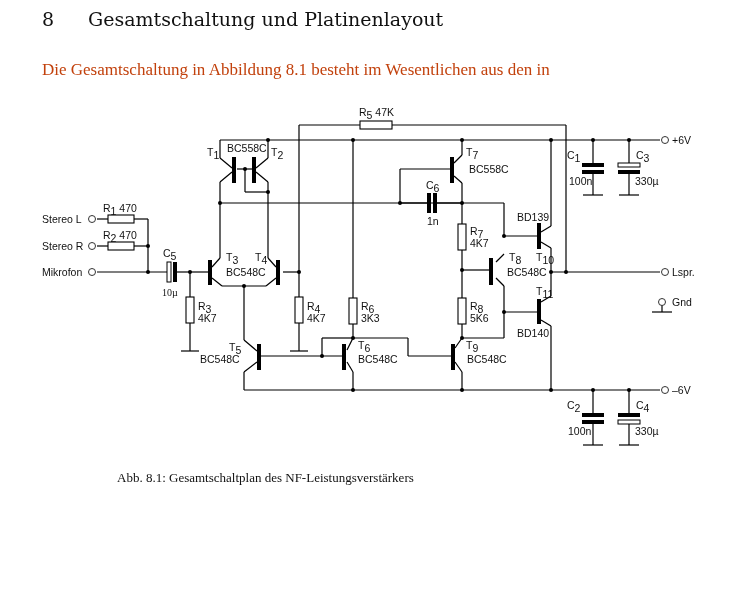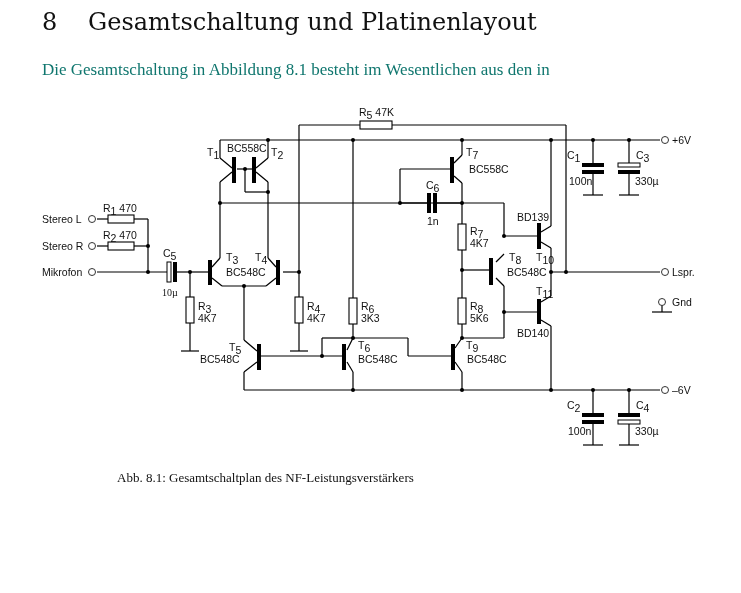--- a/index.html
+++ b/index.html
@@ -1,19 +1,19 @@
 <!DOCTYPE html>
 <html><head>
 <meta charset="utf-8">
 <style>
   html, body { margin:0; padding:0; background:#ffffff; }
   body { width:741px; height:593px; position:relative; overflow:hidden; }
-  .heading { position:absolute; left:42px; top:8px; font-family:"DejaVu Serif","Liberation Serif",serif; font-size:24px; color:#111; white-space:nowrap; }
+  .heading { position:absolute; left:42px; top:8px; font-family:"DejaVu Serif","Liberation Serif",serif; font-size:19px; color:#111; white-space:nowrap; }
   .heading .num { display:inline-block; width:46px; }
-  .para { position:absolute; left:42px; top:60px; font-family:"Liberation Serif","DejaVu Serif",serif; font-size:17px; color:#0f766e; white-space:nowrap; }
+  .para { position:absolute; left:42px; top:60px; font-family:"Liberation Serif","DejaVu Serif",serif; font-size:17px; color:#c2410c; white-space:nowrap; }
   .caption { position:absolute; left:117px; top:470px; font-family:"Liberation Serif","DejaVu Serif",serif; font-size:13px; color:#111; white-space:nowrap; }
   svg.schem { position:absolute; left:0; top:0; }
   svg text { font-family:"Liberation Sans","DejaVu Sans",sans-serif; font-size:10.5px; fill:#111; }
   .w { stroke:#000; stroke-width:1.2; fill:none; }
   .th { stroke:#000; stroke-width:4; }
   .res { stroke:#000; stroke-width:1.1; fill:#fff; }
   .dot { fill:#000; }
   .term { stroke:#333; stroke-width:1; fill:#fff; }
 </style>
 </head>

